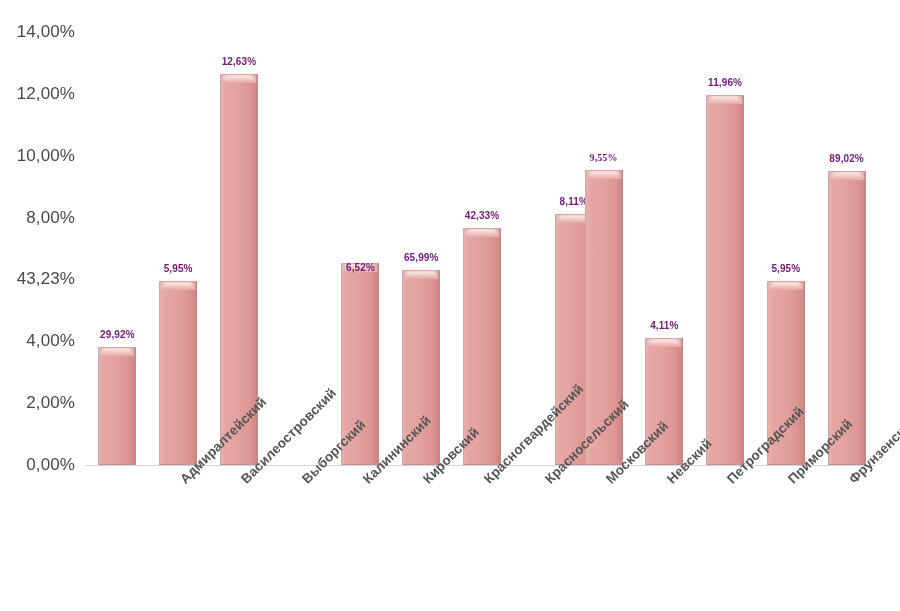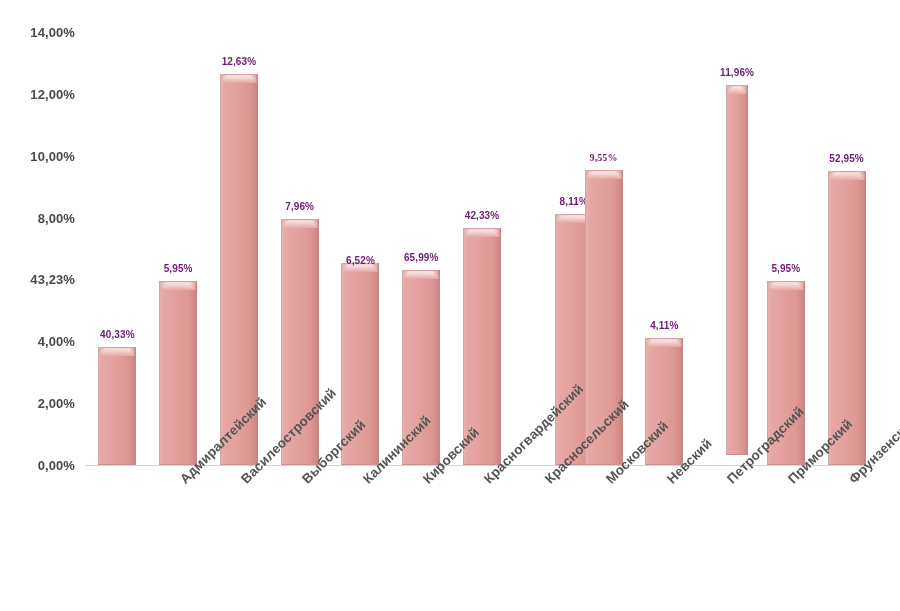--- a/index.html
+++ b/index.html
@@ -29,22 +29,22 @@
     position: absolute;
     left: 0;
     top: 0;
     width: 85px;
     height: 611px;
   }
   .y-tick-label {
     position: absolute;
     right: 10px;
     transform: translateY(-50%);
-    font-size: 13px;
-    font-weight: bold;
+    font-size: 17px;
+    font-weight: normal;
     color: #4a4a4a;
     white-space: nowrap;
     letter-spacing: 0.1px;
     text-align: center;
   }
 
   
   .plot-area {
     position: absolute;
     left: 85px;
@@ -160,45 +160,39 @@
       <div class="y-tick-label" style="top: 32px;">14,00%</div>
     </div>
 
   <div class="axis-line"></div>
 
   <div class="plot-area">
       <div class="bar-group" style="left: 13.3846px; width: 38px; height: 433px; bottom: 0px;">
         <div class="bar" style="height: 117.529px;">
           <div class="bar-cap"></div>
         </div>
-        <div class="bar-value-label" style="bottom: 124.529px;">40,33%</div>
+        <div class="bar-value-label" style="bottom: 124.529px;">29,92%</div>
       </div>
       <div class="bar-group" style="left: 74.1538px; width: 38px; height: 433px; bottom: 0px;">
         <div class="bar" style="height: 184.025px;">
           <div class="bar-cap"></div>
         </div>
         <div class="bar-value-label" style="bottom: 191.025px;">5,95%</div>
       </div>
       <div class="bar-group" style="left: 134.923px; width: 38px; height: 433px; bottom: 0px;">
         <div class="bar" style="height: 390.628px;">
           <div class="bar-cap"></div>
         </div>
         <div class="bar-value-label" style="bottom: 397.628px;">12,63%</div>
       </div>
-      <div class="bar-group" style="left: 195.692px; width: 38px; height: 433px; bottom: 0px;">
-        <div class="bar" style="height: 246.191px;">
-          <div class="bar-cap"></div>
-        </div>
-        <div class="bar-value-label" style="bottom: 253.191px;">7,96%</div>
-      </div>
       <div class="bar-group" style="left: 256.462px; width: 38px; height: 433px; bottom: 0px;">
         <div class="bar" style="height: 201.654px;">
           <div class="bar-cap"></div>
         </div>
-        <div class="bar-value-label" style="bottom: 199px;">6,52%</div>
+        <div class="bar-value-label" style="bottom: 192px;">6,52%</div>
       </div>
       <div class="bar-group" style="left: 317.231px; width: 38px; height: 433px; bottom: 0px;">
         <div class="bar" style="height: 195.159px;">
           <div class="bar-cap"></div>
         </div>
         <div class="bar-value-label" style="bottom: 202.159px;">65,99%</div>
       </div>
       <div class="bar-group" style="left: 378px; width: 38px; height: 433px; bottom: 0px;">
         <div class="bar" style="height: 236.604px;">
           <div class="bar-cap"></div>
@@ -216,37 +210,37 @@
           <div class="bar-cap"></div>
         </div>
         <div class="bar-value-label" style="bottom: 302.368px; font-family: Liberation Serif, serif;">9,55%</div>
       </div>
       <div class="bar-group" style="left: 560.308px; width: 38px; height: 433px; bottom: 0px;">
         <div class="bar" style="height: 127.116px;">
           <div class="bar-cap"></div>
         </div>
         <div class="bar-value-label" style="bottom: 134.116px;">4,11%</div>
       </div>
-      <div class="bar-group" style="left: 621.077px; width: 22px; height: 433px; bottom: 10px; margin-left: 20px;">
+      <div class="bar-group" style="left: 621.077px; width: 38px; height: 433px; bottom: 0px;">
         <div class="bar" style="height: 369.906px;">
           <div class="bar-cap"></div>
         </div>
         <div class="bar-value-label" style="bottom: 376.906px;">11,96%</div>
       </div>
       <div class="bar-group" style="left: 681.846px; width: 38px; height: 433px; bottom: 0px;">
         <div class="bar" style="height: 184.025px;">
           <div class="bar-cap"></div>
         </div>
         <div class="bar-value-label" style="bottom: 191.025px;">5,95%</div>
       </div>
       <div class="bar-group" style="left: 742.615px; width: 38px; height: 433px; bottom: 0px;">
         <div class="bar" style="height: 293.821px;">
           <div class="bar-cap"></div>
         </div>
-        <div class="bar-value-label" style="bottom: 300.821px;">52,95%</div>
+        <div class="bar-value-label" style="bottom: 300.821px;">89,02%</div>
       </div>
     </div>
 
   <div class="x-labels">
       <div class="x-label" style="left: 92.3846px; width: 0px;">Адмиралтейский</div>
       <div class="x-label" style="left: 153.154px; width: 0px;">Василеостровский</div>
       <div class="x-label" style="left: 213.923px; width: 0px;">Выборгский</div>
       <div class="x-label" style="left: 274.692px; width: 0px;">Калининский</div>
       <div class="x-label" style="left: 335.462px; width: 0px;">Кировский</div>
       <div class="x-label" style="left: 396.231px; width: 0px;">Красногвардейский</div>

